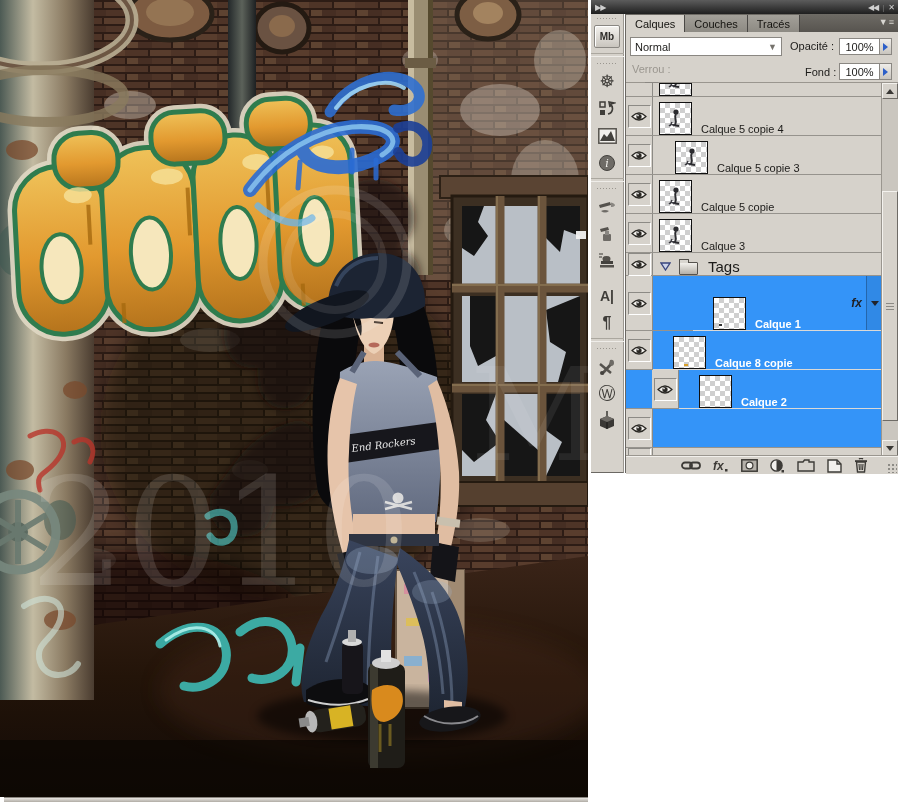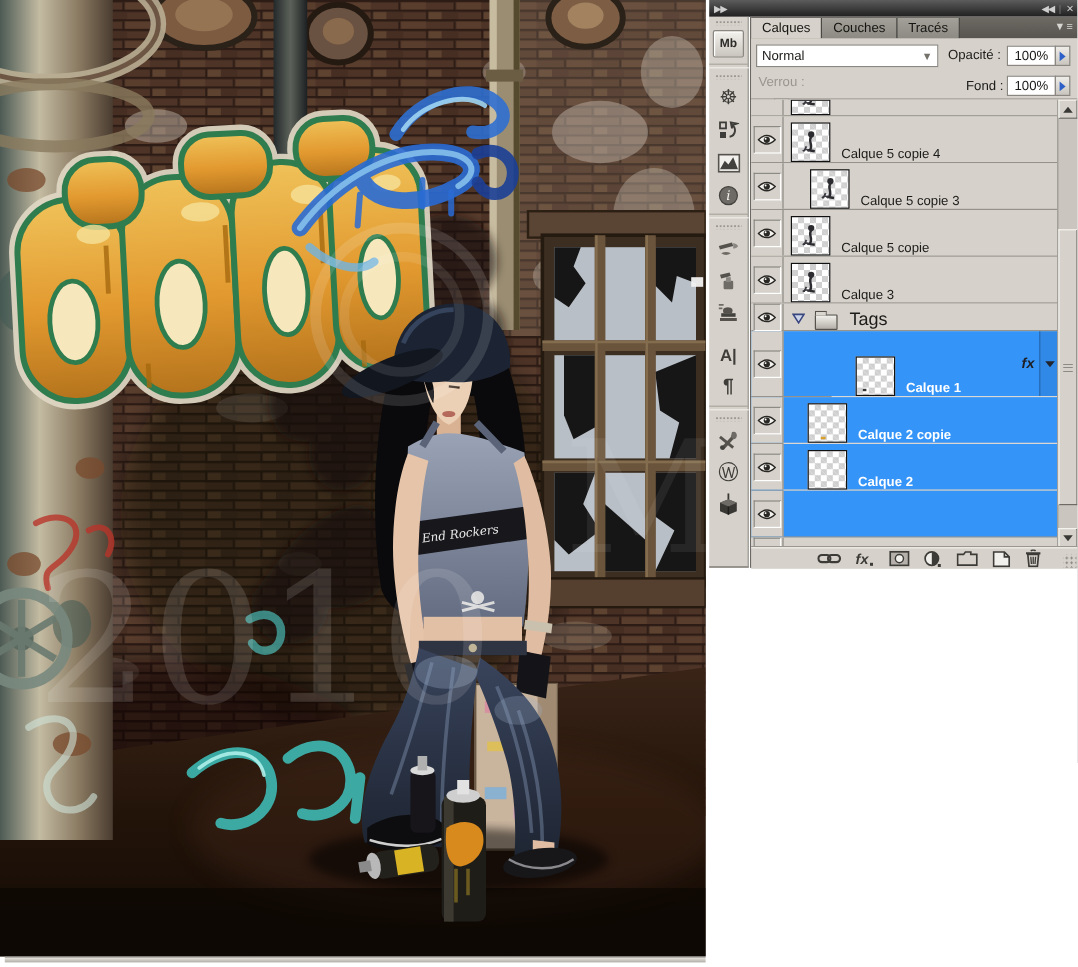--- a/index.html
+++ b/index.html
@@ -709,24 +709,24 @@
                     <path d="M1,5.5 Q8,-1.5 15,5.5 Q8,12.5 1,5.5 Z" fill="#f4f2ee" stroke="#2a2824" stroke-width="1.2"></path>
                     <circle cx="8" cy="5.5" r="2.6" fill="#2a2824"></circle>
                     <circle cx="7" cy="4.6" r="0.8" fill="#fff"></circle>
                   </svg>
                 </div>
               </div>
               <div class="rowbody">
                 <div class="thumb"><svg width="31" height="31">
                     <rect x="10" y="27" width="4" height="2" fill="#d9a12c"></rect>
                   </svg></div>
-                <span class="lname">Calque 2 copie</span>
-              </div>
-            </div>
-            <div class="row sel indent" style="height: 39px;">
+                <span class="lname">Calque 8 copie</span>
+              </div>
+            </div>
+            <div class="row sel indent" style="height: 39px; padding-left: 26px;">
               <div class="eyecol">
                 <div class="eyebox">
                   <svg width="16" height="11" viewBox="0 0 16 11">
                     <path d="M1,5.5 Q8,-1.5 15,5.5 Q8,12.5 1,5.5 Z" fill="#f4f2ee" stroke="#2a2824" stroke-width="1.2"></path>
                     <circle cx="8" cy="5.5" r="2.6" fill="#2a2824"></circle>
                     <circle cx="7" cy="4.6" r="0.8" fill="#fff"></circle>
                   </svg>
                 </div>
               </div>
               <div class="rowbody">

